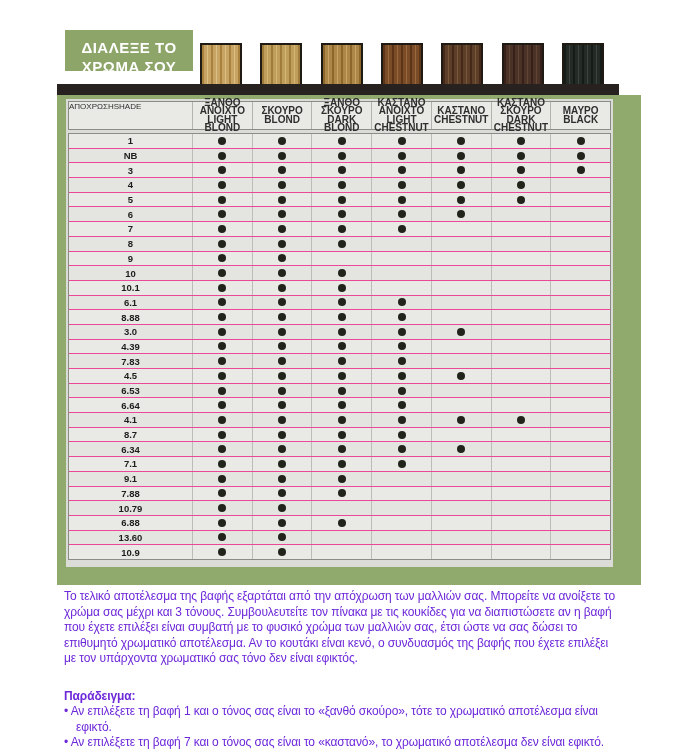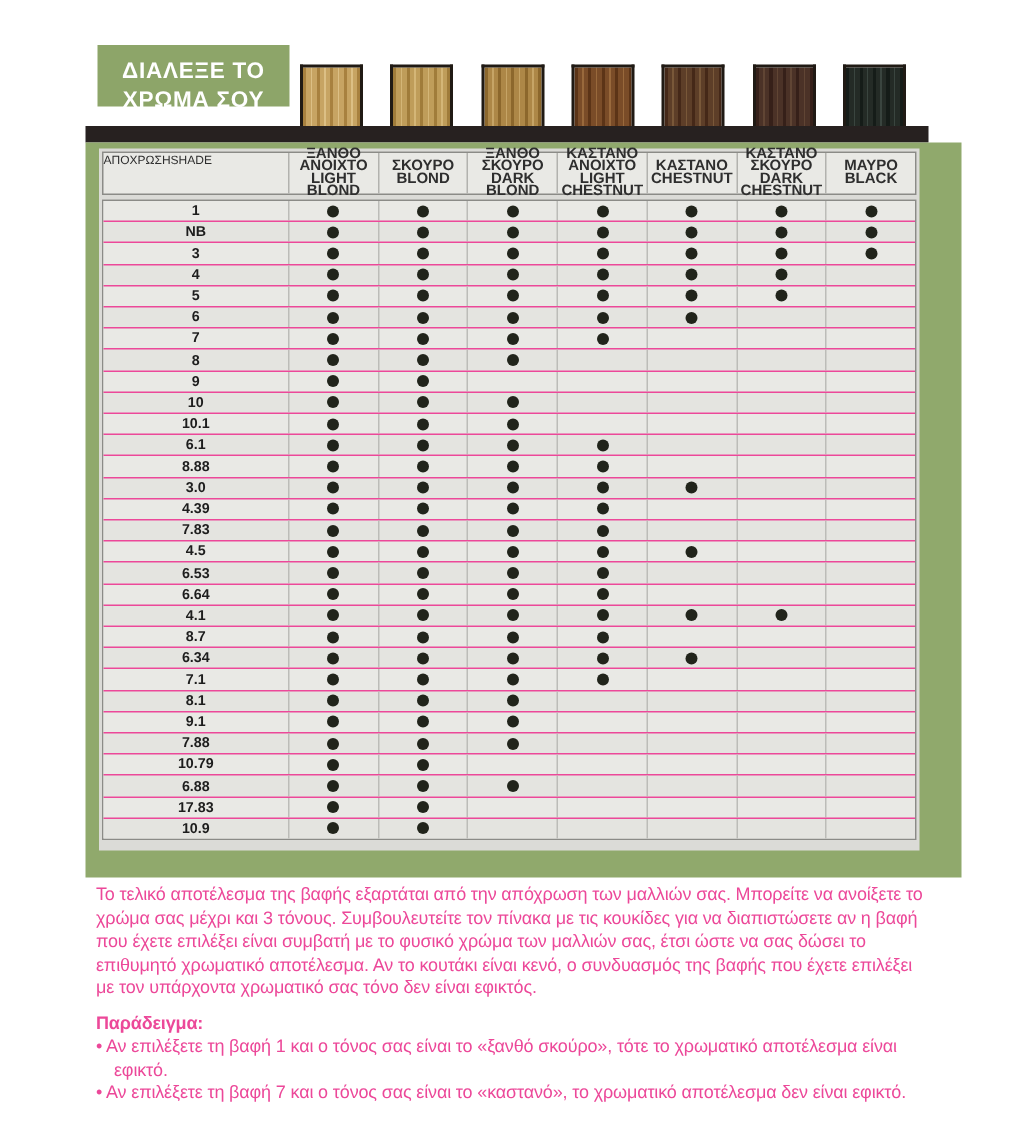--- a/index.html
+++ b/index.html
@@ -44,22 +44,22 @@
   .row { flex:1; display:flex; background:#e9e9e5; }
   .row:nth-child(even) { background:#e4e4e0; }
   .row + .row { border-top:1px solid #ec4899; }
   .cell-shade {
     width:123px; display:flex; align-items:center; justify-content:center;
     font-size:9.5px; font-weight:600; color:#1d1d1d;
   }
   .cell { flex:1; border-left:1px solid #bcbcb8; display:flex; align-items:center; justify-content:center; }
   .dot { width:8px; height:8px; border-radius:50%; background:#21241b; }
 
-  .footer { position:absolute; left:64px; top:589px; width:556px; font-size:12px; color:#ec4899; line-height:15.5px; letter-spacing:-0.1px; }
-  .example-head { font-weight:bold; margin-top:8px; }
+  .footer { position:absolute; left:64px; top:589px; width:556px; font-size:12px; color:#6d28d9; line-height:15.5px; letter-spacing:-0.1px; }
+  .example-head { font-weight:bold; margin-top:22px; }
   .bullets { list-style:none; }
   .bullets li { padding-left:12px; text-indent:-12px; }
   .bullets li::before { content:"• "; }
 </style>
 </head>
 <body>
 
 <div class="page">
 
   <div class="title-box">
@@ -568,36 +568,20 @@
           <span class="dot"></span>
         </div>
         <div class="cell">
           <span class="dot"></span>
         </div>
         <div class="cell"></div>
         <div class="cell"></div>
         <div class="cell"></div>
       </div>
       <div class="row">
-        <div class="cell-shade">8.1</div>
-        <div class="cell">
-          <span class="dot"></span>
-        </div>
-        <div class="cell">
-          <span class="dot"></span>
-        </div>
-        <div class="cell">
-          <span class="dot"></span>
-        </div>
-        <div class="cell"></div>
-        <div class="cell"></div>
-        <div class="cell"></div>
-        <div class="cell"></div>
-      </div>
-      <div class="row">
         <div class="cell-shade">9.1</div>
         <div class="cell">
           <span class="dot"></span>
         </div>
         <div class="cell">
           <span class="dot"></span>
         </div>
         <div class="cell">
           <span class="dot"></span>
         </div>
@@ -646,21 +630,21 @@
         </div>
         <div class="cell">
           <span class="dot"></span>
         </div>
         <div class="cell"></div>
         <div class="cell"></div>
         <div class="cell"></div>
         <div class="cell"></div>
       </div>
       <div class="row">
-        <div class="cell-shade">17.83</div>
+        <div class="cell-shade">13.60</div>
         <div class="cell">
           <span class="dot"></span>
         </div>
         <div class="cell">
           <span class="dot"></span>
         </div>
         <div class="cell"></div>
         <div class="cell"></div>
         <div class="cell"></div>
         <div class="cell"></div>

